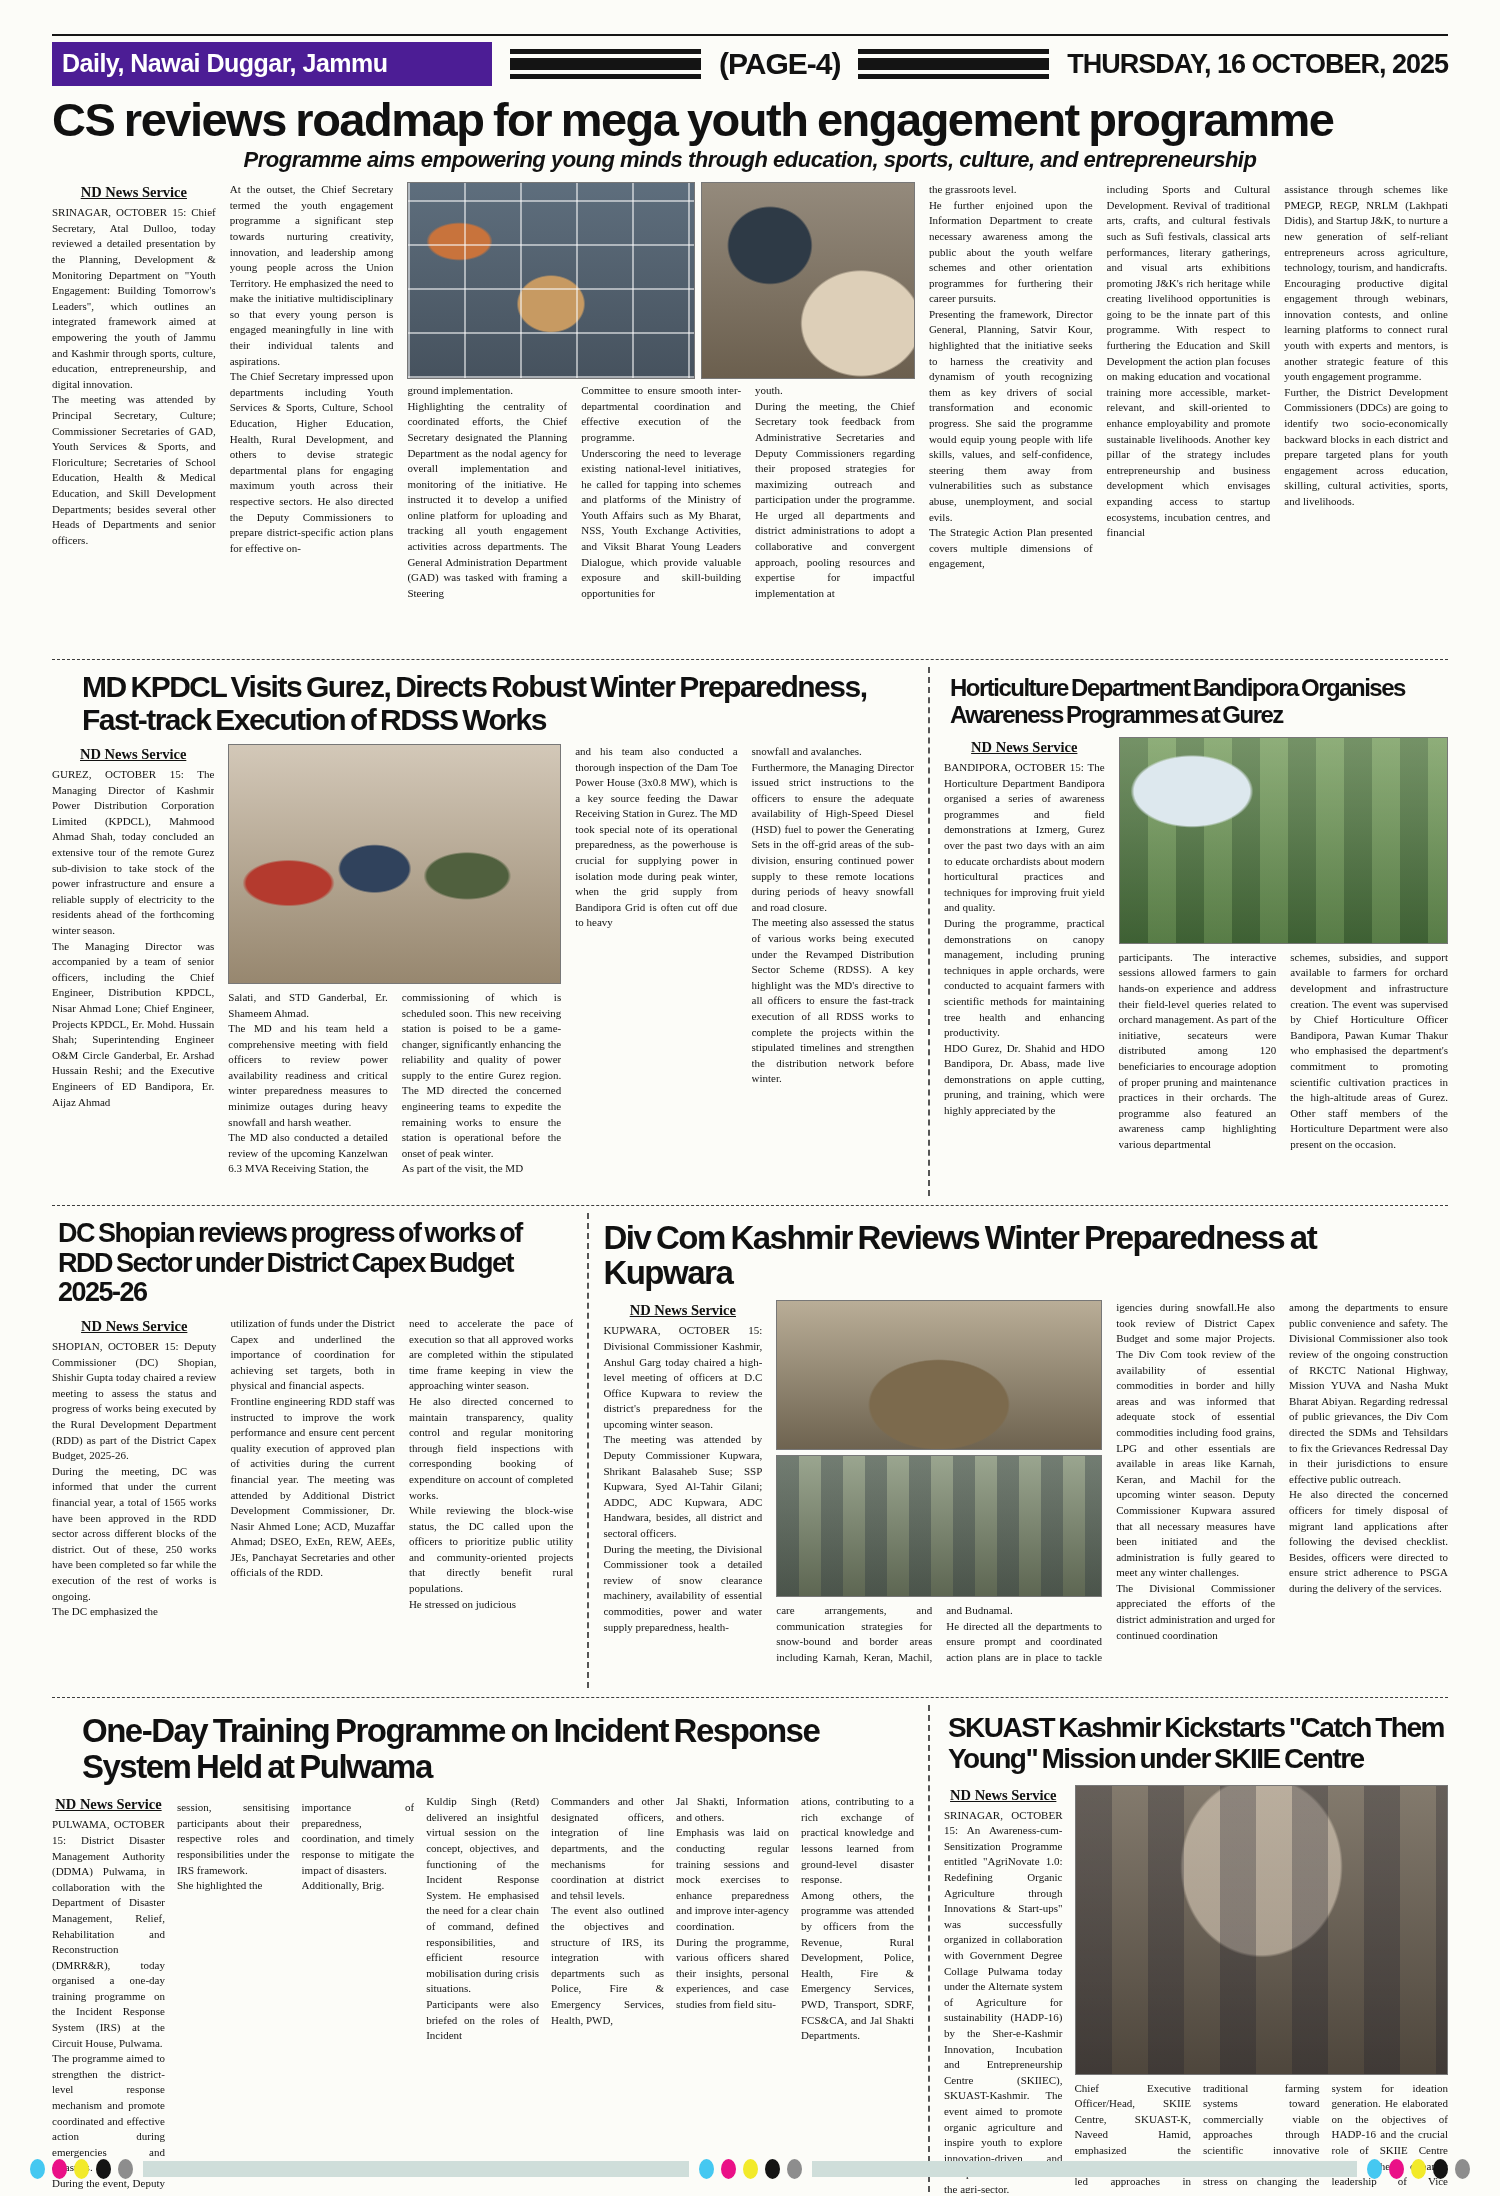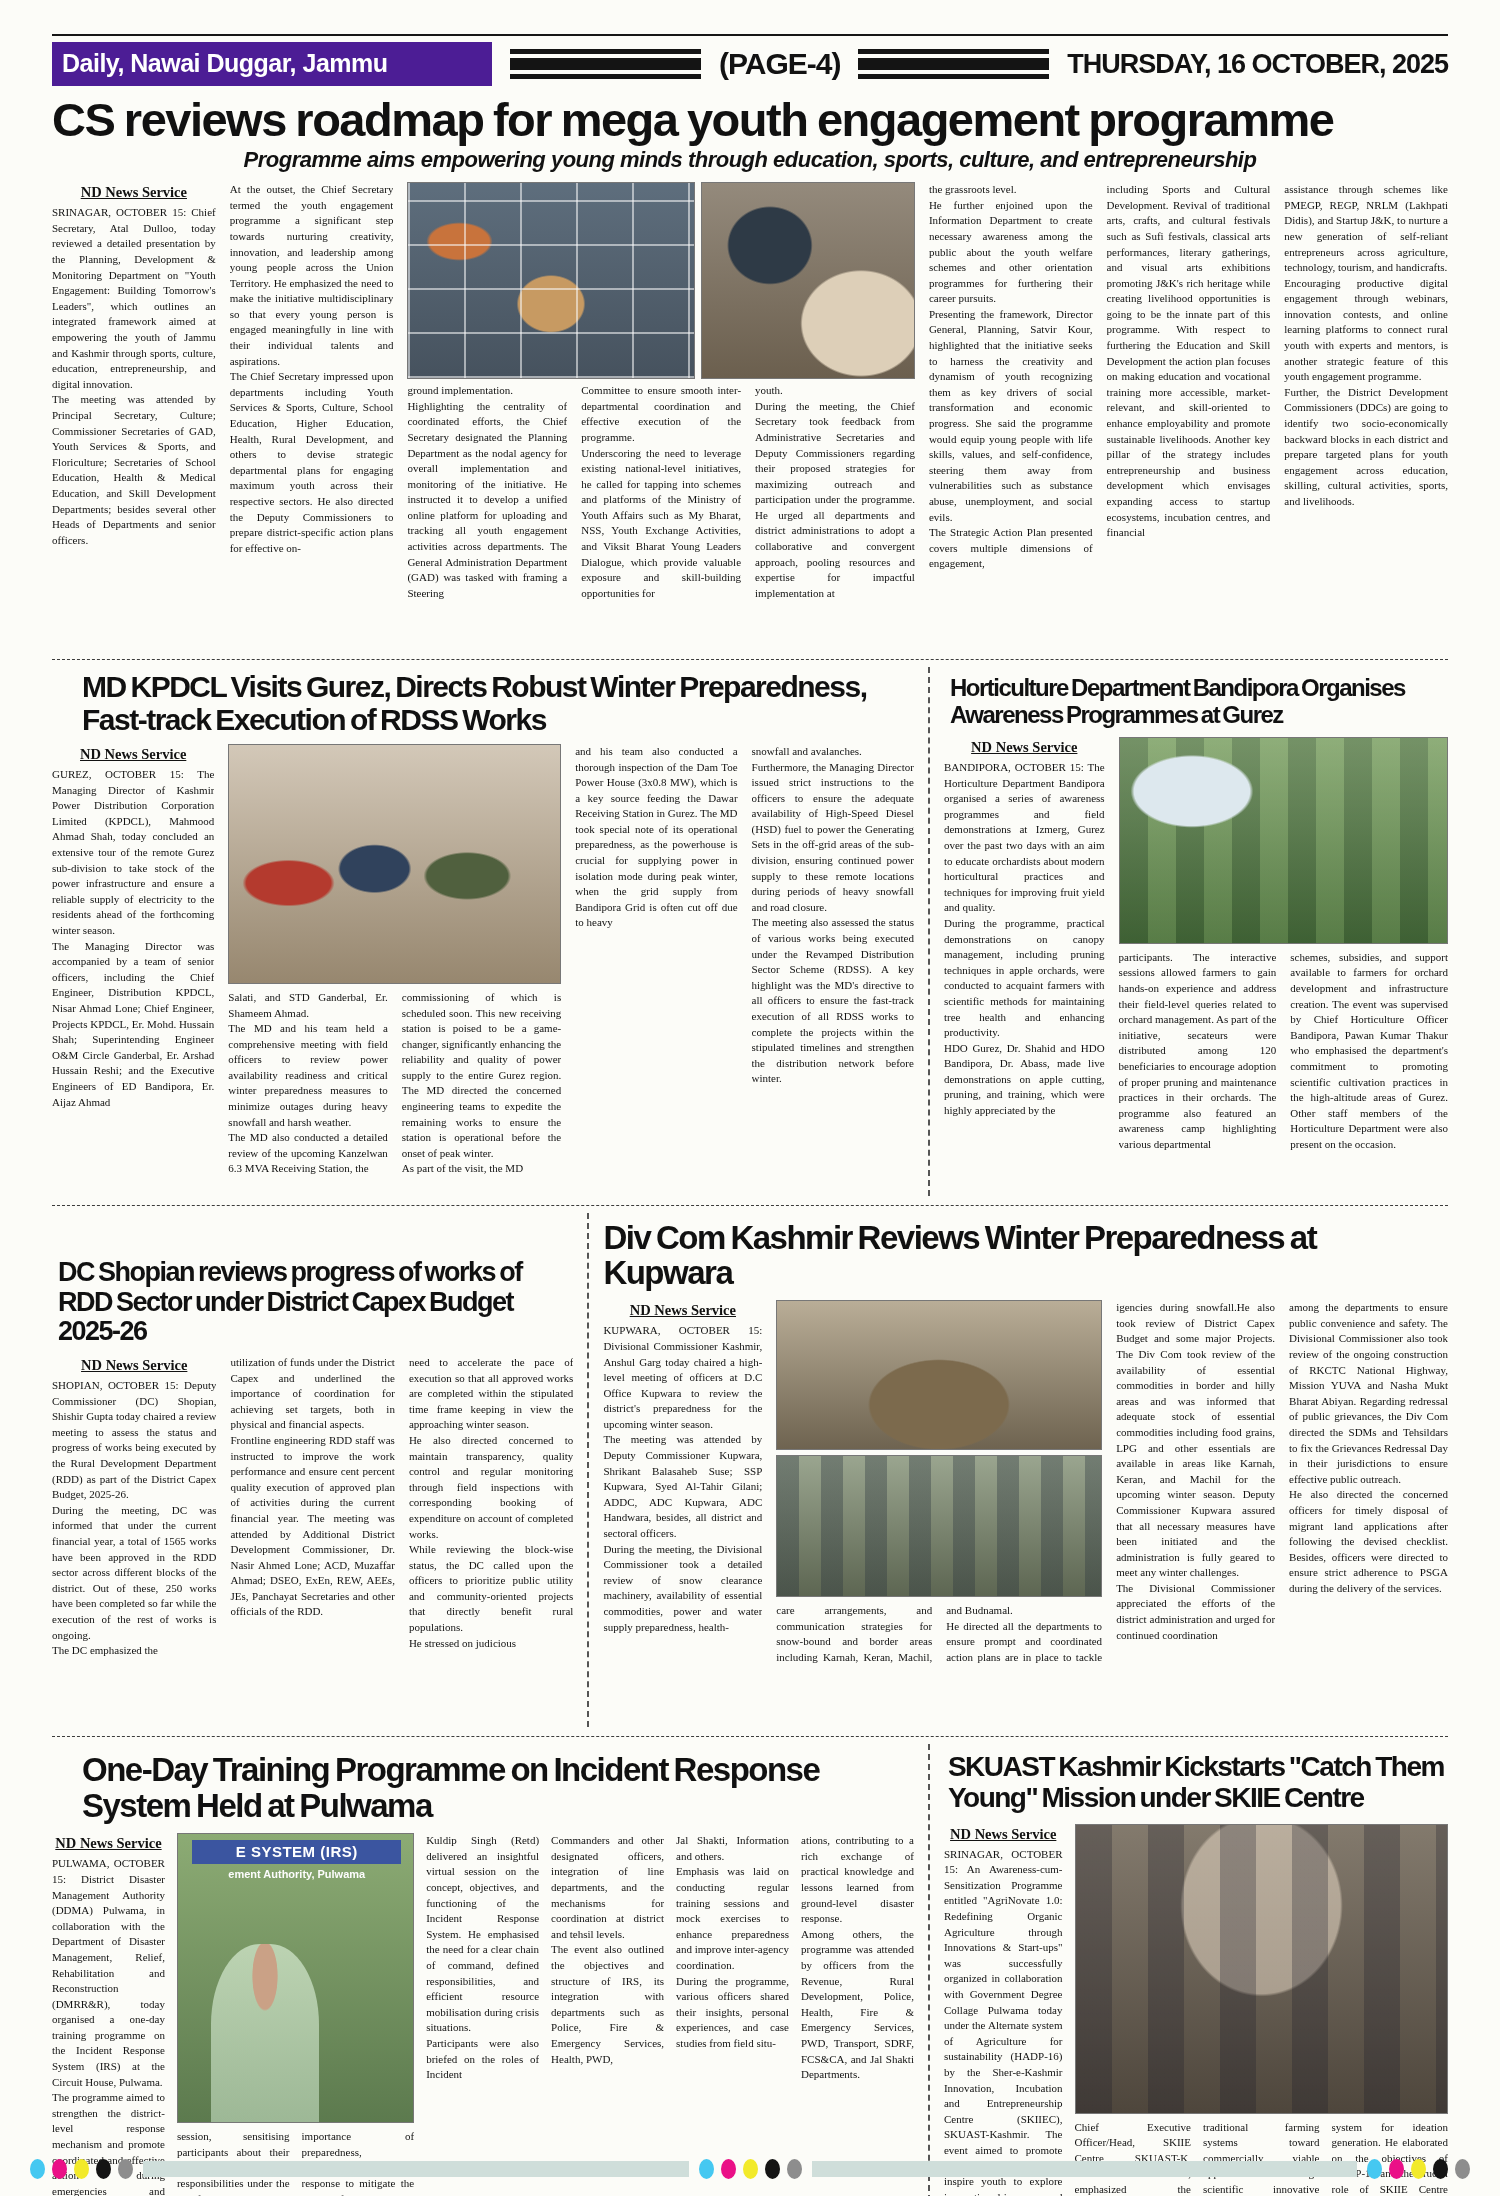--- a/index.html
+++ b/index.html
@@ -225,21 +225,21 @@
             </div>
           </div>
         </div>
       </div>
     </section>
   </div>
 
   <hr class="sep">
 
   <div class="row2cols">
-    <section style="flex:1;min-width:0;margin-top:39px;">
+    <section style="flex:1;min-width:0;">
       <h2 class="hl hl-shopian">DC Shopian reviews progress of works of RDD Sector under District Capex Budget 2025-26</h2>
       <div class="cols" style="height:372px;">
         <div class="col">
           <div class="byline">ND News Service</div>
           <p class="body-text">SHOPIAN, OCTOBER 15: Deputy Commissioner (DC) Shopian, Shishir Gupta today chaired a review meeting to assess the status and progress of works being executed by the Rural Development Department (RDD) as part of the District Capex Budget, 2025-26.
 During the meeting, DC was informed that under the current financial year, a total of 1565 works have been approved in the RDD sector across different blocks of the district. Out of these, 250 works have been completed so far while the execution of the rest of works is ongoing.
 The DC emphasized the</p>
         </div>
         <div class="col">
           <p class="body-text">utilization of funds under the District Capex and underlined the importance of coordination for achieving set targets, both in physical and financial aspects.
@@ -294,27 +294,20 @@
     <section style="flex:1.71;min-width:0;">
       <h2 class="hl hl-irs">One-Day Training Programme on Incident Response System Held at Pulwama</h2>
       <div class="cols" style="height:408px;gap:12px;">
         <div class="col">
           <div class="byline">ND News Service</div>
           <p class="body-text">PULWAMA, OCTOBER 15: District Disaster Management Authority (DDMA) Pulwama, in collaboration with the Department of Disaster Management, Relief, Rehabilitation and Reconstruction (DMRR&amp;R), today organised a one-day training programme on the Incident Response System (IRS) at the Circuit House, Pulwama.
 The programme aimed to strengthen the district-level response mechanism and promote coordinated and effective action during emergencies and disasters.
 During the event, Deputy Secretary, DMRR&amp;R, Snober Jamil conducted an orientation</p>
         </div>
         <div class="midblock" style="flex:2.1;">
-          <div class="photo ph-irs" style="height:288px;">
-            <div class="irs-banner">
-              <div class="irs-banner-box">E SYSTEM (IRS)</div>
-              <div class="irs-banner-sub">ement Authority, Pulwama</div>
-            </div>
-            <div class="irs-figure"></div>
-          </div>
           <div class="midcols" style="gap:12px;">
             <div class="col">
               <p class="body-text">session, sensitising participants about their respective roles and responsibilities under the IRS framework.
 She highlighted the</p>
             </div>
             <div class="col">
               <p class="body-text">importance of preparedness, coordination, and timely response to mitigate the impact of disasters.
 Additionally, Brig.</p>
             </div>
           </div>

